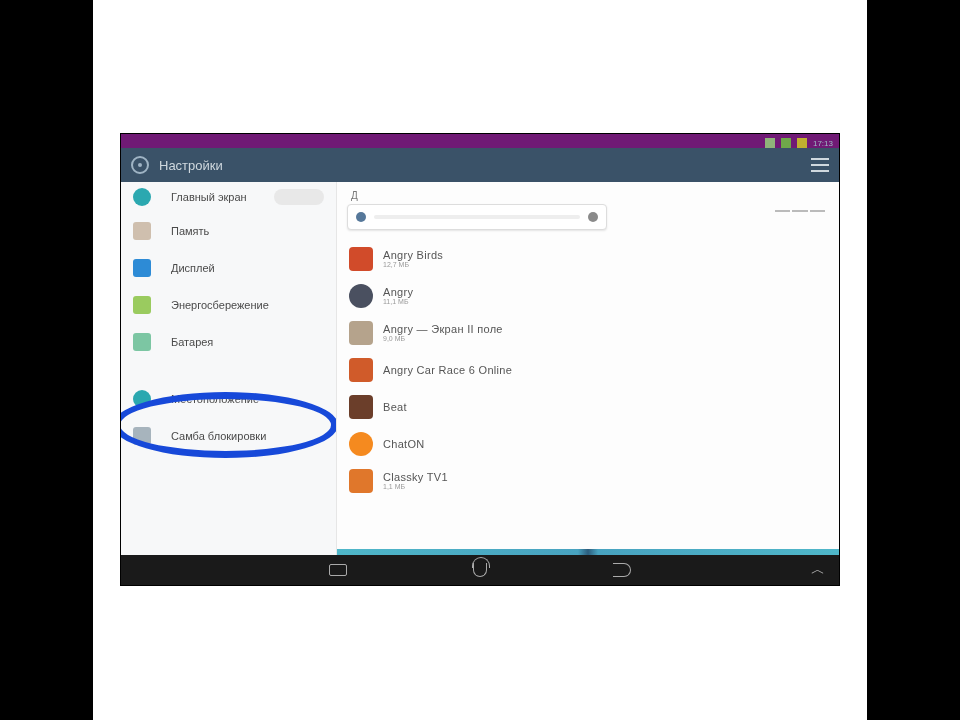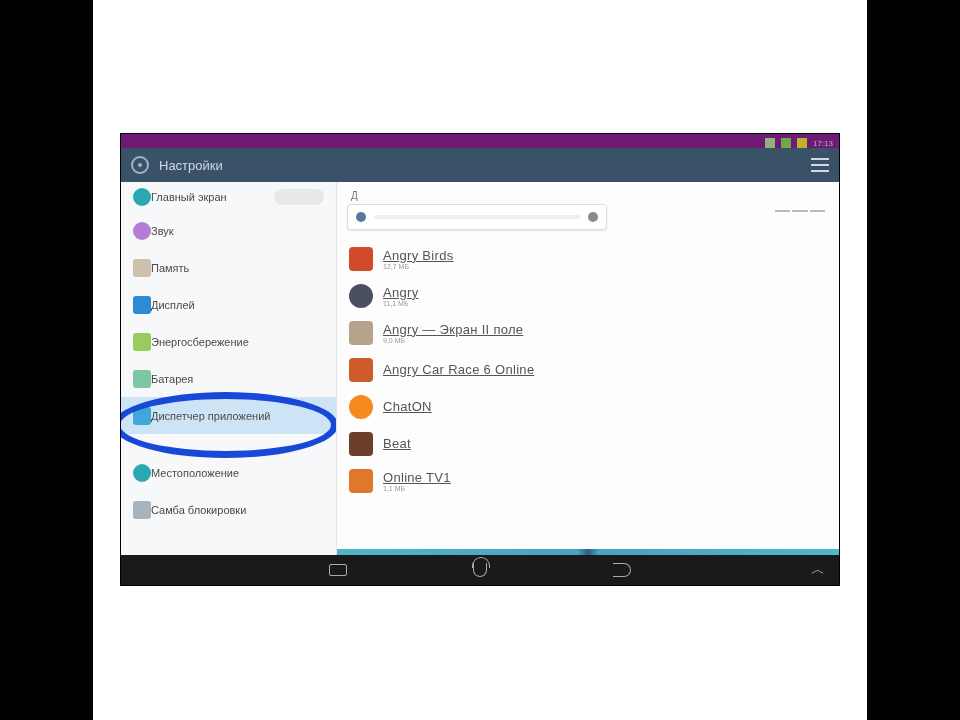--- a/index.html
+++ b/index.html
@@ -61,21 +61,21 @@
     background: #f7f8f9;
     border-right: 1px solid #e6e6e6;
     overflow: hidden;
     position: relative;
   }
   .sb-item {
     display: flex;
     align-items: center;
     height: 37px;
     padding: 0 12px;
-    gap: 0;
+    gap: 20px;
     font-size: 11px;
     color: #4a4a4a;
     cursor: pointer;
   }
   .sb-item.top { height: 30px; }
   .sb-item.selected { background: #cde4f7; }
   .sb-icon {
     width: 18px; height: 18px; border-radius: 3px;
     background: #7aa9e6;
     flex-shrink: 0;
@@ -136,21 +136,21 @@
     height: 37px;
     gap: 10px;
     padding: 2px 2px;
   }
   .app-row + .app-row { border-top: none; }
   .app-ico {
     width: 24px; height: 24px; border-radius: 4px; background:#cc7722;
     flex-shrink:0;
   }
   .app-txt { display:flex; flex-direction:column; }
-  .app-name { font-size: 13px; color:#555; letter-spacing:0.3px;text-decoration:underline;}
+  .app-name { font-size: 11px; color:#555; letter-spacing:0.3px;}
   .app-sub { font-size: 7px; color:#999;}
   .bot-blue-bar {
     position:absolute; left:0; right:0; bottom:0; height:6px;
     background: linear-gradient(90deg, #4fb7c9 0%, #48a3c0 48%, #2c5d7d 50%, #48a3c0 52%, #4fb7c9 100%);
   }
   .nav-bar {
     position: absolute;
     left:0; right:0; bottom:0; height:30px;
     background:#1a1a1a;
     display:flex;
@@ -191,42 +191,34 @@
 
     <div class="content-area">
 
       <div class="sidebar">
         <div class="sb-item top">
           <div class="sb-icon teal"></div>
           <span>Главный экран</span>
           <div class="top-inner"></div>
         </div>
         <div class="sb-item">
-          <div class="sb-icon purple"></div>
-          <span>Звук</span>
-        </div>
-        <div class="sb-item">
           <div class="sb-icon grayb"></div>
           <span>Память</span>
         </div>
         <div class="sb-item">
           <div class="sb-icon blue"></div>
           <span>Дисплей</span>
         </div>
         <div class="sb-item">
           <div class="sb-icon green"></div>
           <span>Энергосбережение</span>
         </div>
         <div class="sb-item">
           <div class="sb-icon tealgn"></div>
           <span>Батарея</span>
-        </div>
-        <div class="sb-item selected">
-          <div class="sb-icon cyanb"></div>
-          <span>Диспетчер приложений</span>
         </div>
         <div class="sb-item" style="height:20px"></div>
         <div class="sb-item">
           <div class="sb-icon teal"></div>
           <span>Местоположение</span>
         </div>
         <div class="sb-item">
           <div class="sb-icon gray"></div>
           <span>Самба блокировки</span>
         </div>
@@ -270,37 +262,37 @@
             </div>
           </div>
           <div class="app-row">
             <div class="app-ico" style="background:#d05b2a"></div>
             <div class="app-txt">
               <span class="app-name">Angry Car Race 6 Online</span>
               <span class="app-sub"></span>
             </div>
           </div>
           <div class="app-row">
+            <div class="app-ico" style="background:#6b3e2a"></div>
+            <div class="app-txt">
+              <span class="app-name">Beat</span>
+              <span class="app-sub"></span>
+            </div>
+          </div>
+          <div class="app-row">
             <div class="app-ico" style="background:#f58a1f;border-radius:50%"></div>
             <div class="app-txt">
               <span class="app-name">ChatON</span>
               <span class="app-sub"></span>
             </div>
           </div>
           <div class="app-row">
-            <div class="app-ico" style="background:#6b3e2a"></div>
-            <div class="app-txt">
-              <span class="app-name">Beat</span>
-              <span class="app-sub"></span>
-            </div>
-          </div>
-          <div class="app-row">
             <div class="app-ico" style="background:#e0772b"></div>
             <div class="app-txt">
-              <span class="app-name">Online TV1</span>
+              <span class="app-name">Classky TV1</span>
               <span class="app-sub">1,1 МБ</span>
             </div>
           </div>
         </div>
         <div class="bot-blue-bar"></div>
       </div>
     </div>
 
     <div class="nav-bar">
       <div class="nav-item">

